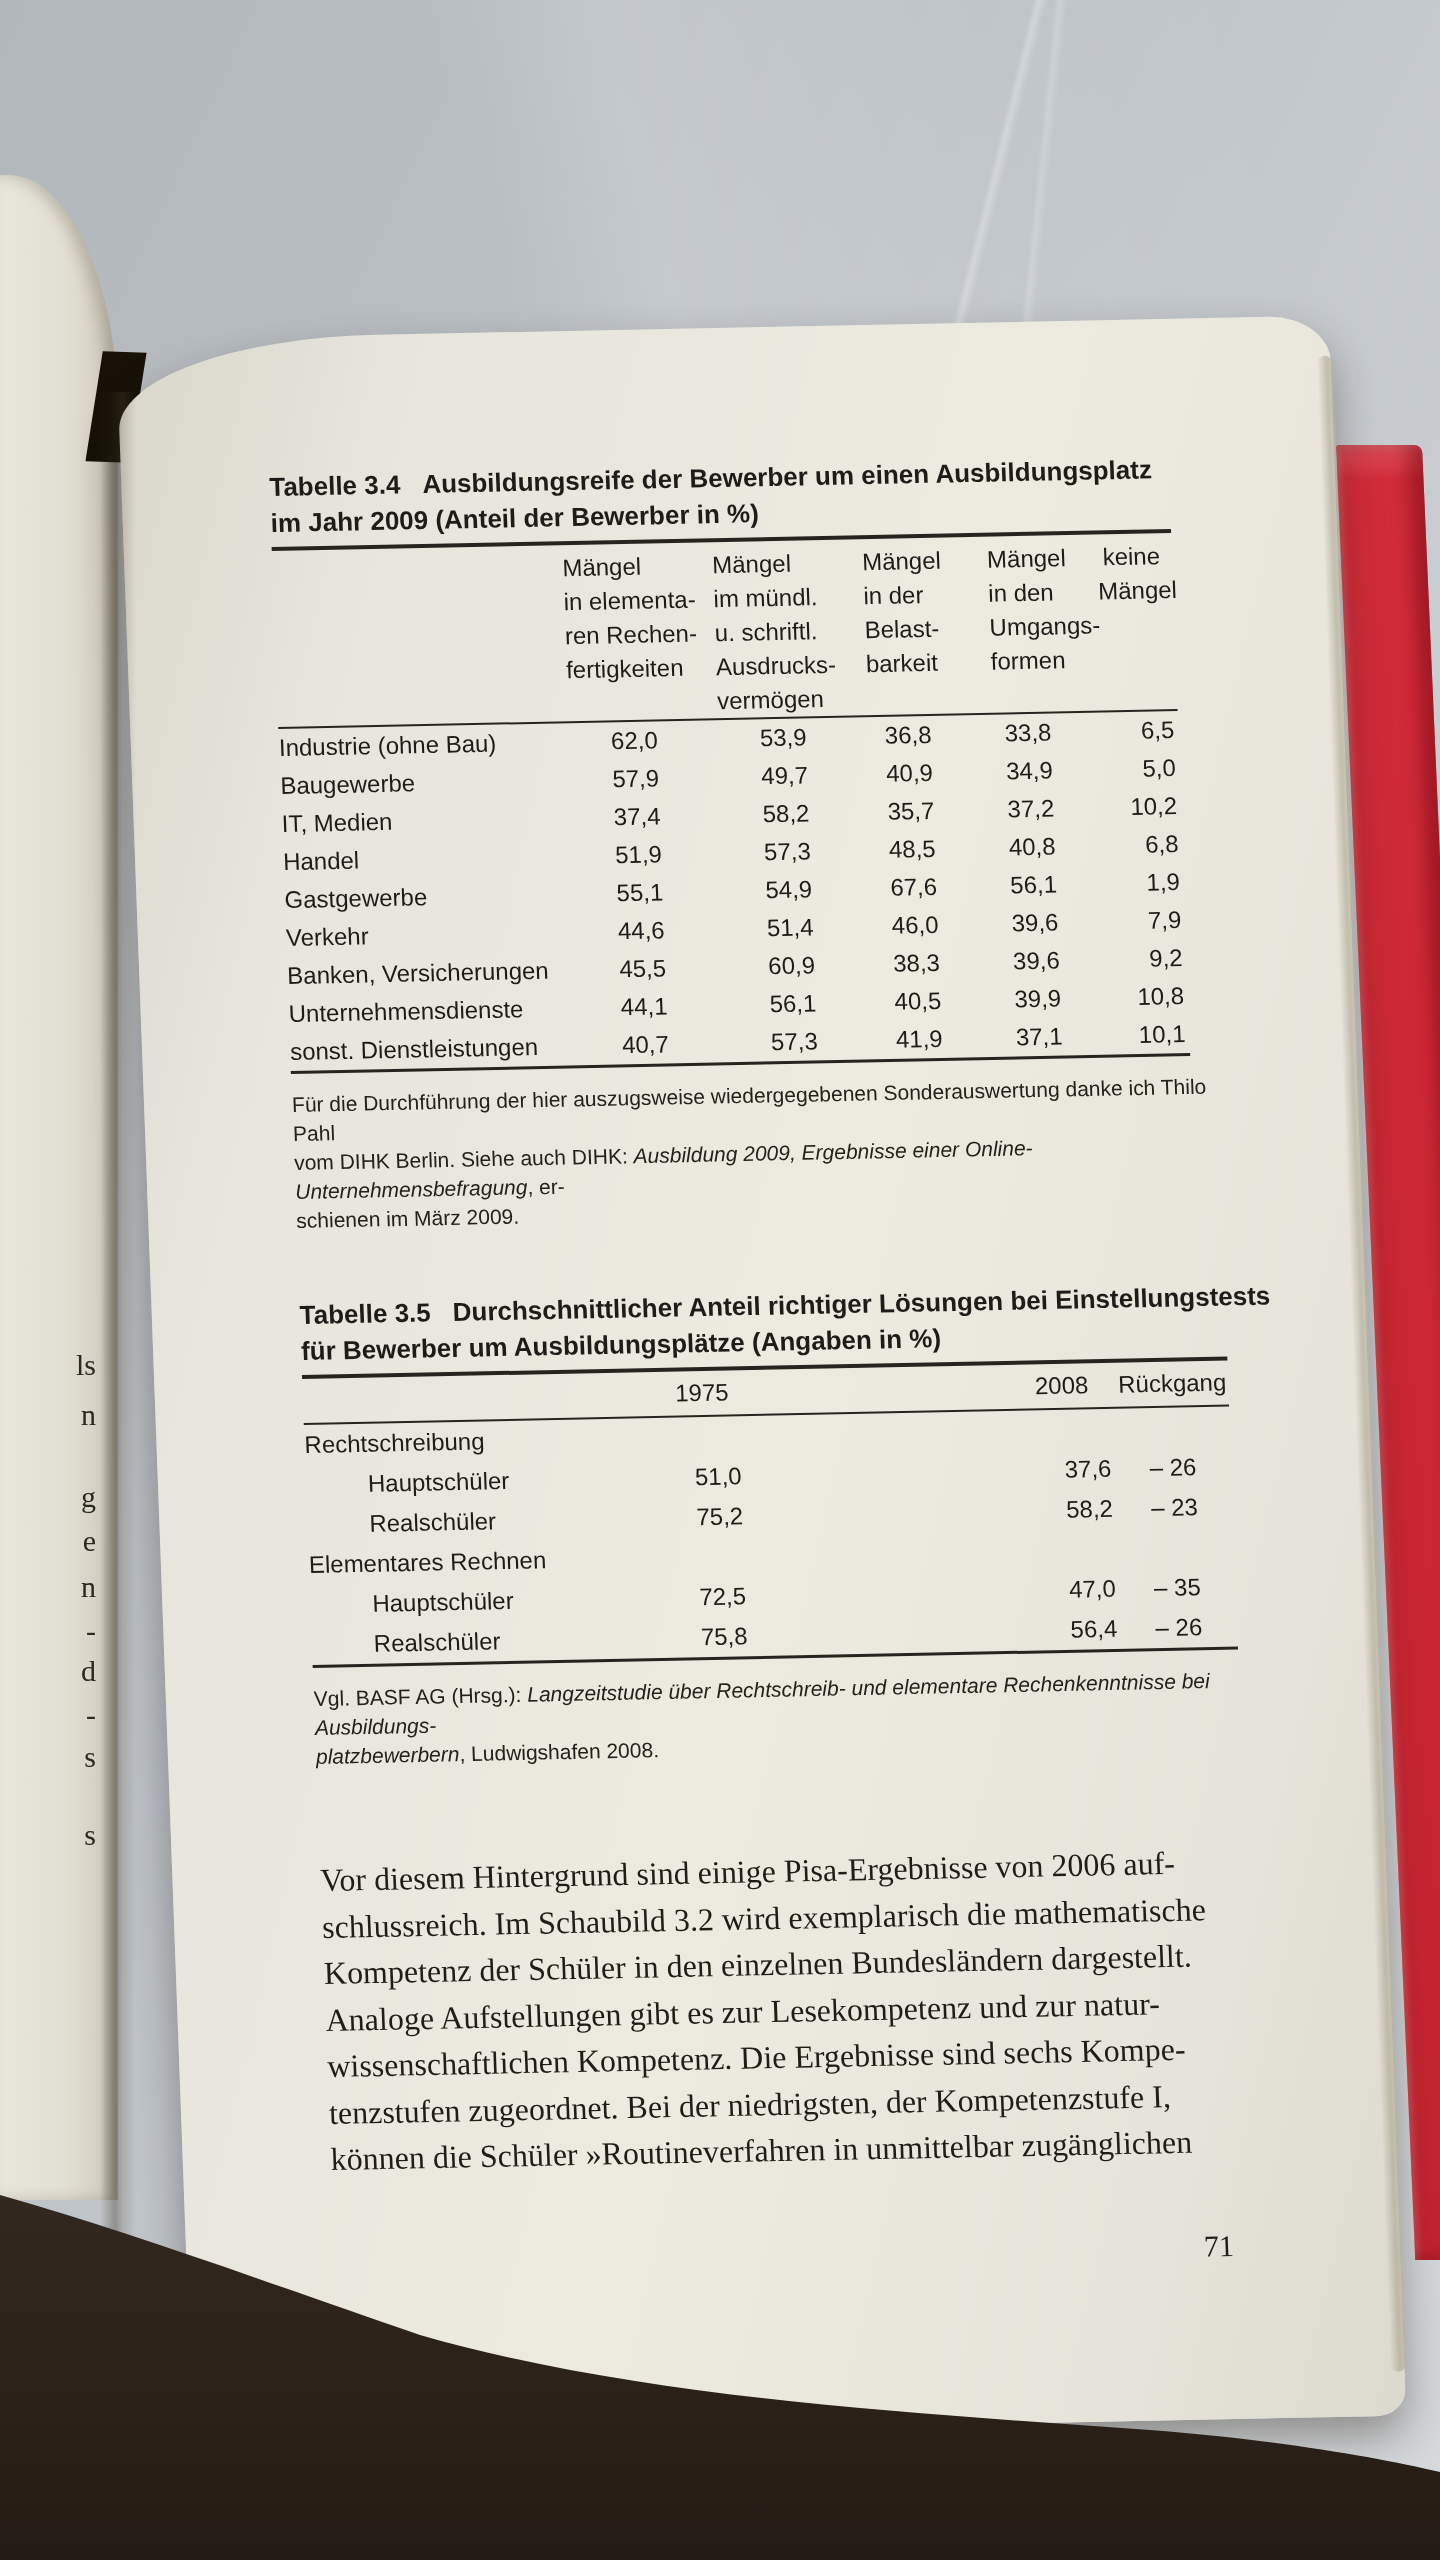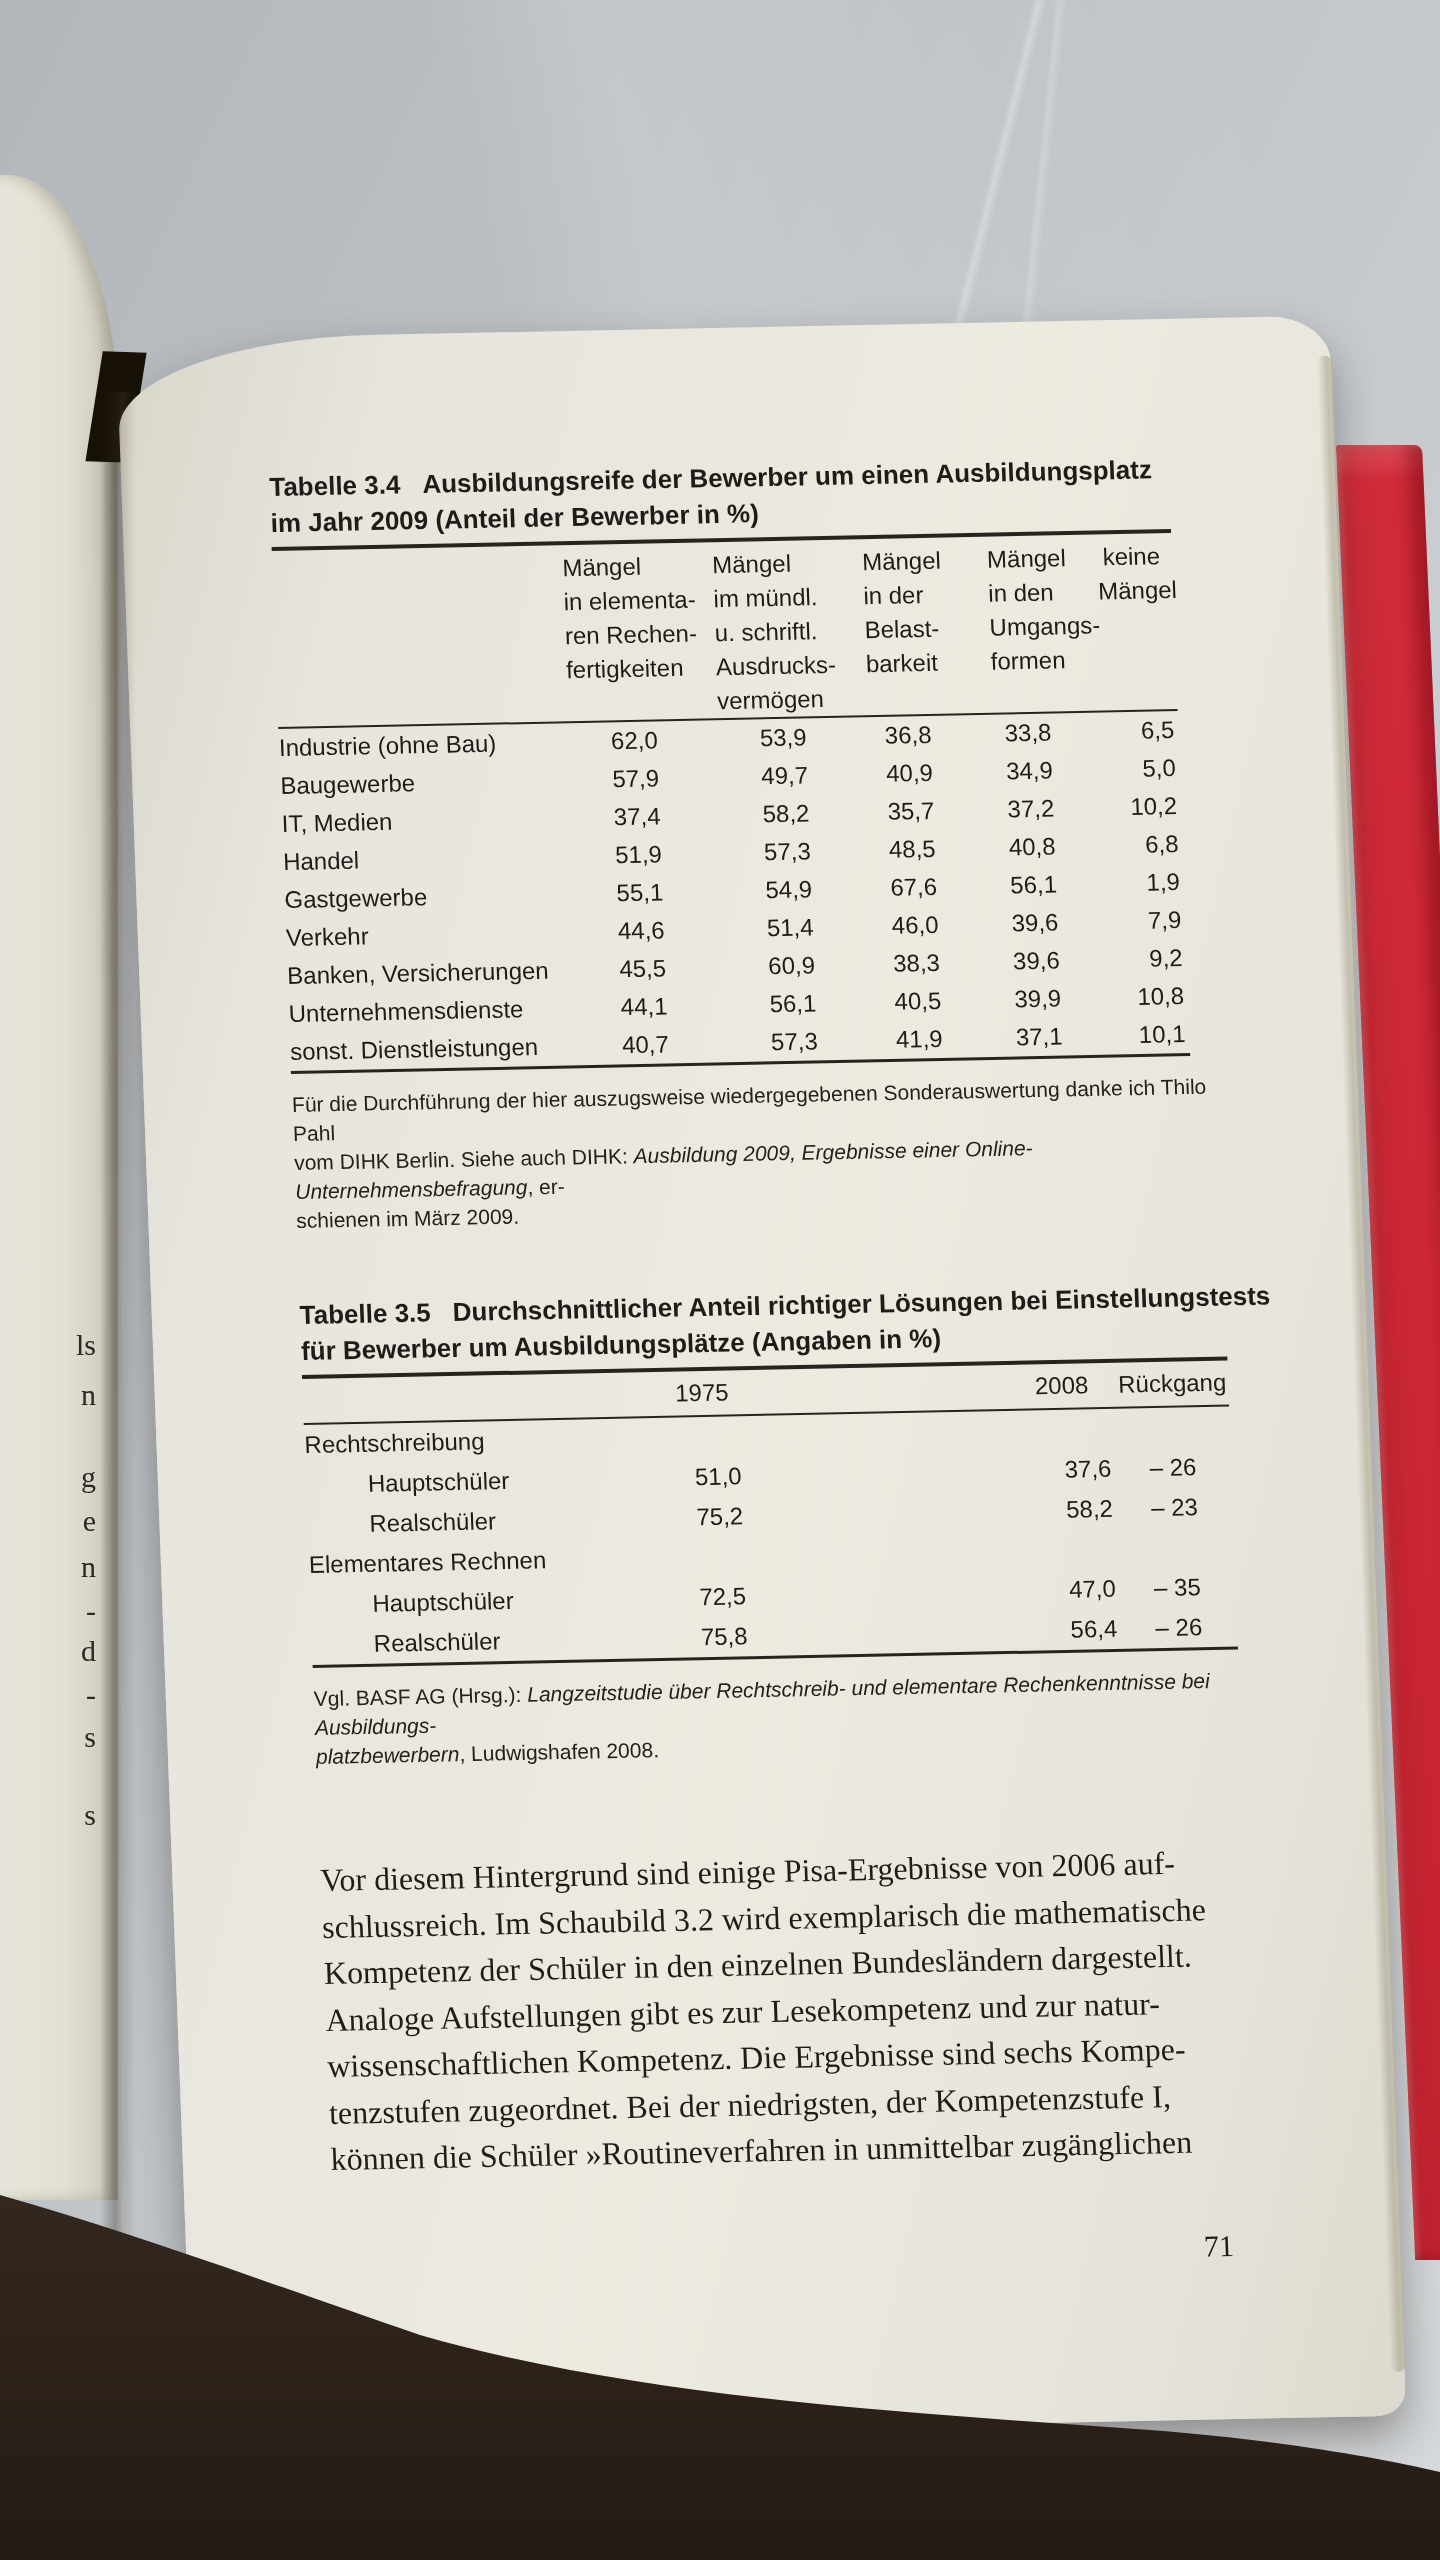--- a/index.html
+++ b/index.html
@@ -16,21 +16,21 @@
   .red-cover{position:absolute;left:1336px;top:445px;width:86px;height:1815px;
     transform:skewX(2.5deg);transform-origin:0 0;border-top-right-radius:8px;border-top-left-radius:3px;
     background:linear-gradient(180deg,#e0515c 0px,#d22c3a 34px,#cb2633 60%,#c42330 100%);
     box-shadow:inset -14px 0 18px rgba(120,10,20,.55), inset 4px 4px 6px rgba(255,200,200,.25);}
   
   .left-page{position:absolute;left:0;top:175px;width:118px;height:2025px;
     border-top-right-radius:110px 240px;
     background:linear-gradient(90deg,#e8e6dc 0%,#e2dfd3 55%,#d4d1c4 85%,#c4c0b2 100%);
     box-shadow:inset -10px 0 14px rgba(80,72,55,.25);}
   .left-page .frag{position:absolute;right:22px;font-family:"Liberation Serif",serif;
-    font-size:30px;line-height:30px;color:#2b2824;}
+    font-size:30px;line-height:30px;color:#2b2824;margin-top:20px;}
   
   .spine-wedge{position:absolute;left:94px;top:352px;width:44px;height:110px;
     background:#171107;transform:skewX(-7deg) rotate(2deg);}
   .spine-shadow{position:absolute;left:100px;top:392px;width:36px;height:1930px;z-index:6;
     background:linear-gradient(90deg,rgba(45,38,26,0) 0%,rgba(45,38,26,.34) 42%,rgba(95,85,62,.22) 62%,rgba(45,38,26,0) 100%);
     pointer-events:none;}
   
   .page{position:absolute;left:116px;top:340px;width:1214px;height:2100px;z-index:4;
     transform:skewX(2.1deg) skewY(-1.15deg);transform-origin:0 0;
     border-radius:260px 60px 30px 16px / 90px 46px 26px 14px;

